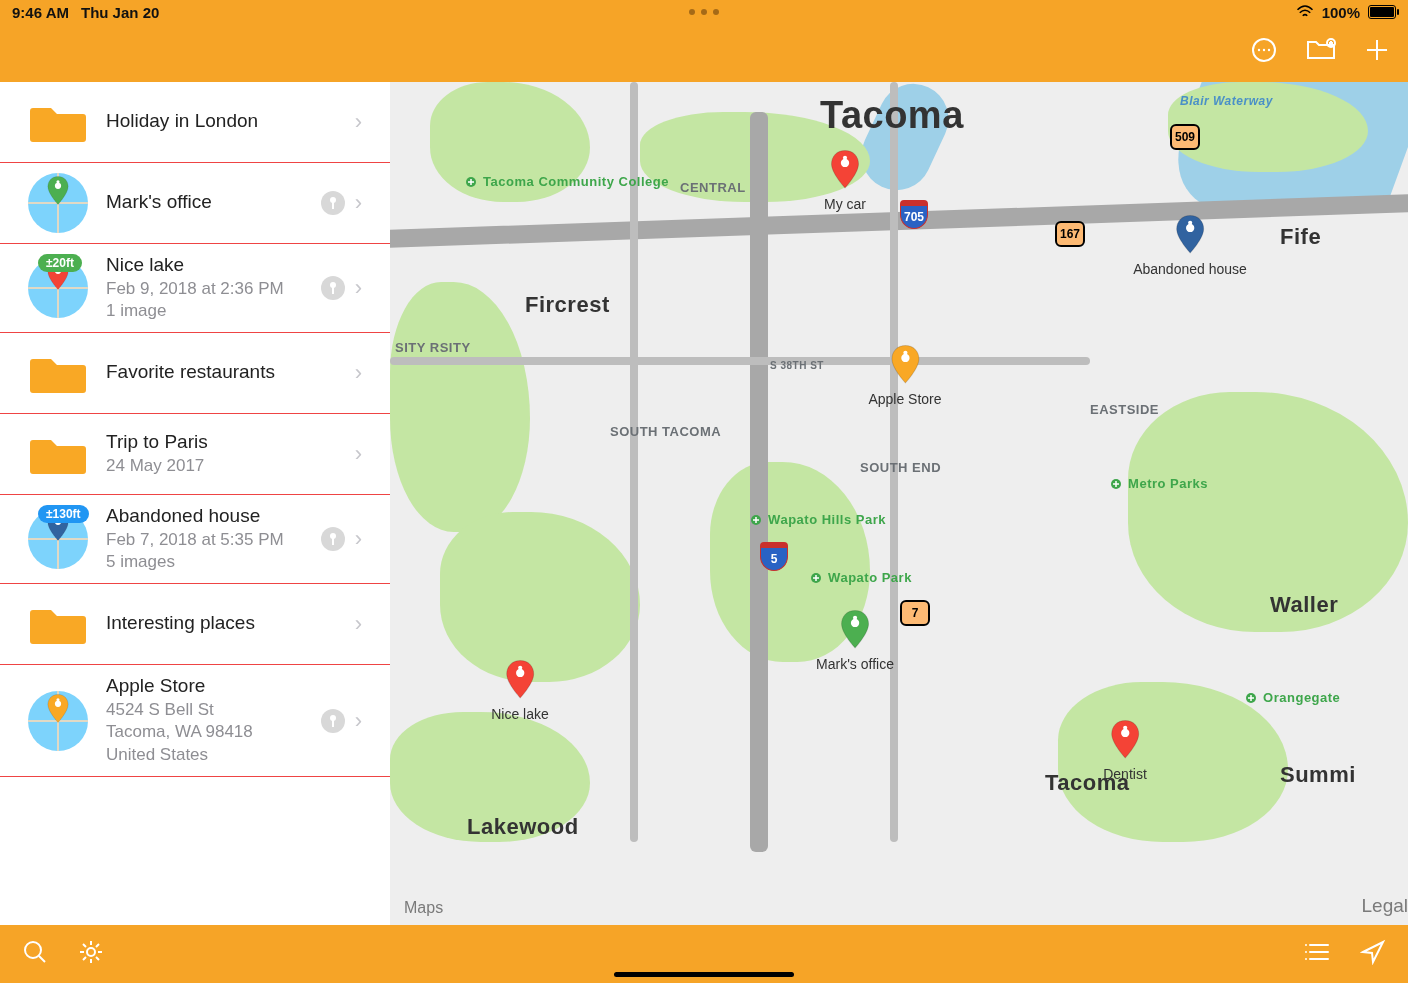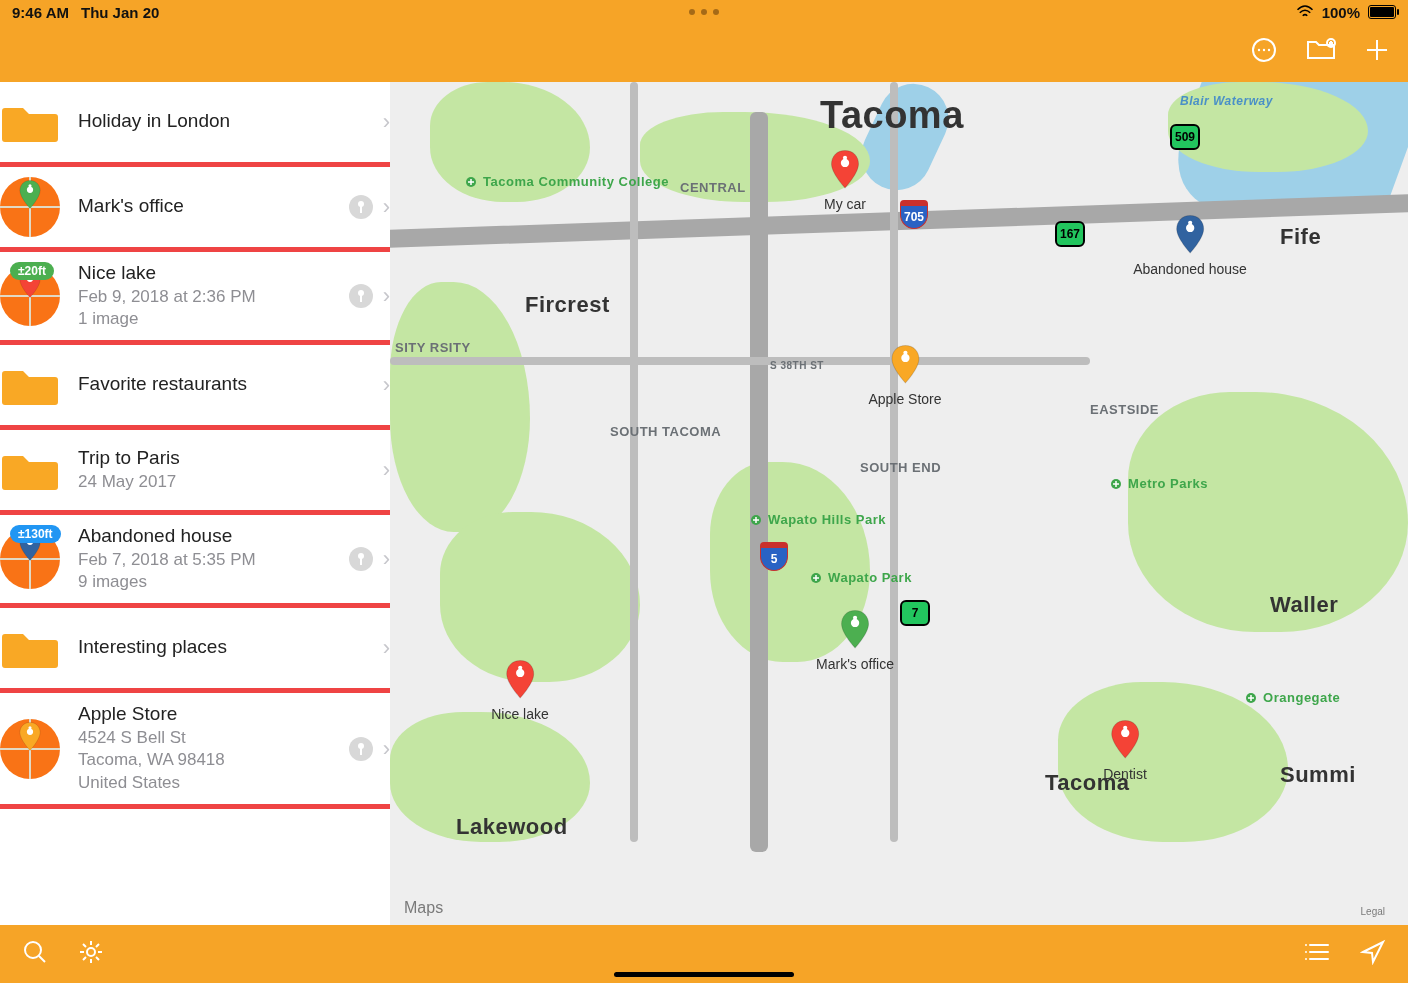--- a/index.html
+++ b/index.html
@@ -11,25 +11,25 @@
   .statusbar .sb-center span{width:6px;height:6px;border-radius:50%;background:#a56a17;display:inline-block;}
   .statusbar .sb-right{position:absolute;right:12px;display:flex;align-items:center;gap:8px;}
   .battery{width:26px;height:12px;border:1.5px solid #000;border-radius:3px;position:relative;}
   .battery:after{content:"";position:absolute;right:-4px;top:3px;width:2px;height:6px;background:#000;border-radius:1px;}
   .battery .fill{position:absolute;left:1px;top:1px;bottom:1px;right:1px;background:#000;border-radius:1px;}
   .navbar{position:absolute;top:24px;left:0;right:0;height:58px;background:#f6a427;border-bottom:1px solid #d68d1e;}
   .navbar .tools{position:absolute;right:18px;top:12px;display:flex;gap:28px;align-items:center;}
   .navbar svg{stroke:#fff;fill:none;stroke-width:2;}
   
   .sidebar{position:absolute;top:82px;left:0;width:390px;bottom:58px;background:#fff;overflow-y:auto;border-right:1px solid #ddd;}
-  .row{display:flex;align-items:center;padding:10px 0;border-bottom:5px solid #ef4444;position:relative;min-height:60px;}
+  .row{display:flex;align-items:center;padding:10px 28px;border-bottom:1px solid #ef4444;position:relative;min-height:60px;}
   .row .thumb{width:60px;height:60px;border-radius:50%;flex:0 0 60px;margin-right:18px;display:flex;align-items:center;justify-content:center;position:relative;overflow:visible;}
   .folder-ic{width:56px;height:44px;}
   .folder-ic path{fill:#f9a825;}
-  .map-thumb{background:#f97316;border-radius:50%;position:relative;overflow:hidden;}
+  .map-thumb{background:#7dd3fc;border-radius:50%;position:relative;overflow:hidden;}
   .map-thumb:before{content:"";position:absolute;inset:0;background:
     linear-gradient(90deg,transparent 48%,#e1d9c5 48%,#e1d9c5 52%,transparent 52%),
     linear-gradient(0deg,transparent 48%,#e1d9c5 48%,#e1d9c5 52%,transparent 52%);}
   .mini-pin{position:absolute;left:50%;top:50%;transform:translate(-50%,-80%);}
   .row .txt{flex:1;min-width:0;}
   .row .title{font-size:19px;color:#222;margin:0 0 2px 0;white-space:nowrap;overflow:hidden;text-overflow:ellipsis;}
   .row .sub{font-size:17px;color:#8e8e93;margin:0;line-height:1.3;}
   .row .chevron{color:#c7c7cc;font-size:22px;margin-left:6px;}
   .row .info-pin{width:24px;height:24px;border-radius:50%;background:#d8d8d8;display:flex;align-items:center;justify-content:center;margin-right:4px;}
   .badge{position:absolute;top:-4px;left:10px;font-size:12px;font-weight:600;color:#fff;padding:2px 8px;border-radius:10px;z-index:2;}
@@ -40,24 +40,24 @@
   .green{position:absolute;background:#c4e6a3;border-radius:40% 60% 50% 50%;}
   .road{position:absolute;background:#bdbdbd;border-radius:6px;}
   .road.hw{background:#a8a8a8;}
   .map-label{position:absolute;font-size:13px;color:#6b7075;font-weight:600;text-transform:uppercase;letter-spacing:0.5px;white-space:nowrap;}
   .map-label.big{font-size:38px;text-transform:none;color:#333;font-weight:700;}
   .map-label.city{font-size:22px;text-transform:none;color:#333;font-weight:700;}
   .map-label.park{font-size:13px;text-transform:none;color:#3ea64b;font-weight:600;}
   .map-label.park svg{vertical-align:-2px;margin-right:2px;}
   .pin{position:absolute;transform:translate(-50%,-100%);text-align:center;}
   .pin .p-label{font-size:14px;color:#333;font-weight:500;margin-top:2px;white-space:nowrap;}
-  .shield{position:absolute;width:26px;height:22px;background:#22c55e;border:2px solid #000;border-radius:6px;font-size:12px;font-weight:700;display:flex;align-items:center;justify-content:center;}
+  .shield{position:absolute;width:26px;height:22px;background:#fdba74;border:2px solid #000;border-radius:6px;font-size:12px;font-weight:700;display:flex;align-items:center;justify-content:center;}
   .shield.interstate{background:#2962c4;color:#fff;border:1px solid #c9302c;border-top:6px solid #c9302c;border-radius:4px 4px 50% 50%;}
   .apple-maps{position:absolute;left:14px;bottom:8px;font-size:16px;color:#7a7a7a;font-weight:500;}
-  .legal{position:absolute;right:23px;bottom:8px;font-size:10px;color:#7a7a7a;}
+  .legal{position:absolute;right:0;bottom:8px;font-size:19px;color:#7a7a7a;}
   
   .bottombar{position:absolute;bottom:0;left:0;right:0;height:58px;background:#f6a427;display:flex;align-items:center;justify-content:space-between;padding:0 22px;}
   .bottombar .bl,.bottombar .br{display:flex;gap:30px;align-items:center;}
   .bottombar svg{stroke:#fff;fill:none;stroke-width:2;}
   .home-ind{position:absolute;bottom:6px;left:50%;transform:translateX(-50%);width:180px;height:5px;background:#000;border-radius:3px;}
 </style>
 </head>
 <body>
 
 <div class="statusbar">
@@ -194,21 +194,21 @@
       <span class="mini-pin"><svg width="24" height="31.200000000000003" viewBox="0 0 30 40">
     <path d="M15 2 C7 2 2 8 2 15 C2 24 15 38 15 38 C15 38 28 24 28 15 C28 8 23 2 15 2 Z" fill="#3163a0" stroke="rgba(0,0,0,0.15)"></path>
     <circle cx="15" cy="14" r="4" fill="#fff"></circle>
     <rect x="14" y="10" width="2" height="6" rx="1" fill="#fff"></rect>
     <circle cx="15" cy="9" r="2" fill="#fff"></circle>
   </svg></span>
     </div>
     <div class="txt">
       <p class="title">Abandoned house</p>
       <p class="sub">Feb 7, 2018 at 5:35 PM</p>
-        <p class="sub">9 images</p>
+        <p class="sub">5 images</p>
     </div>
     <span class="info-pin">
         <svg width="12" height="14" viewBox="0 0 12 14">
           <circle cx="6" cy="4" r="3" fill="#fff"></circle>
           <rect x="5" y="6" width="2" height="7" fill="#fff"></rect>
         </svg>
       </span>
     <span class="chevron">›</span>
     </div>
     <div class="row">
@@ -300,21 +300,21 @@
           <circle cx="6" cy="6" r="5" fill="#3ea64b"></circle>
           <path d="M6 3v6M3 6h6" stroke="#fff" stroke-width="1.5"></path>
         </svg> Metro Parks</div>
       <div class="map-label city" style="left: 880px; top: 510px;">Waller</div>
       <div class="map-label city" style="left: 655px; top: 688px;">Tacoma</div>
       <div class="map-label city" style="left: 890px; top: 680px;">Summi</div>
       <div class="map-label park" style="left: 855px; top: 608px;"><svg width="12" height="12" viewBox="0 0 12 12">
           <circle cx="6" cy="6" r="5" fill="#3ea64b"></circle>
           <path d="M6 3v6M3 6h6" stroke="#fff" stroke-width="1.5"></path>
         </svg> Orangegate</div>
-      <div class="map-label city" style="left: 66px; top: 732px;">Lakewood</div>
+      <div class="map-label city" style="left: 77px; top: 732px;">Lakewood</div>
       <div class="map-label park" style="left: 790px; top: 12px; color: rgb(74, 144, 199); font-style: italic; text-transform: none; font-size: 12px;">Blair Waterway</div>
     </div>
   <div id="map-shields">
       <div class="shield interstate" style="left: 510px; top: 118px;">705</div>
       <div class="shield " style="left: 780px; top: 42px;">509</div>
       <div class="shield " style="left: 665px; top: 139px;">167</div>
       <div class="shield interstate" style="left: 370px; top: 460px;">5</div>
       <div class="shield " style="left: 510px; top: 518px;">7</div>
     </div>
   <div id="map-pins">

